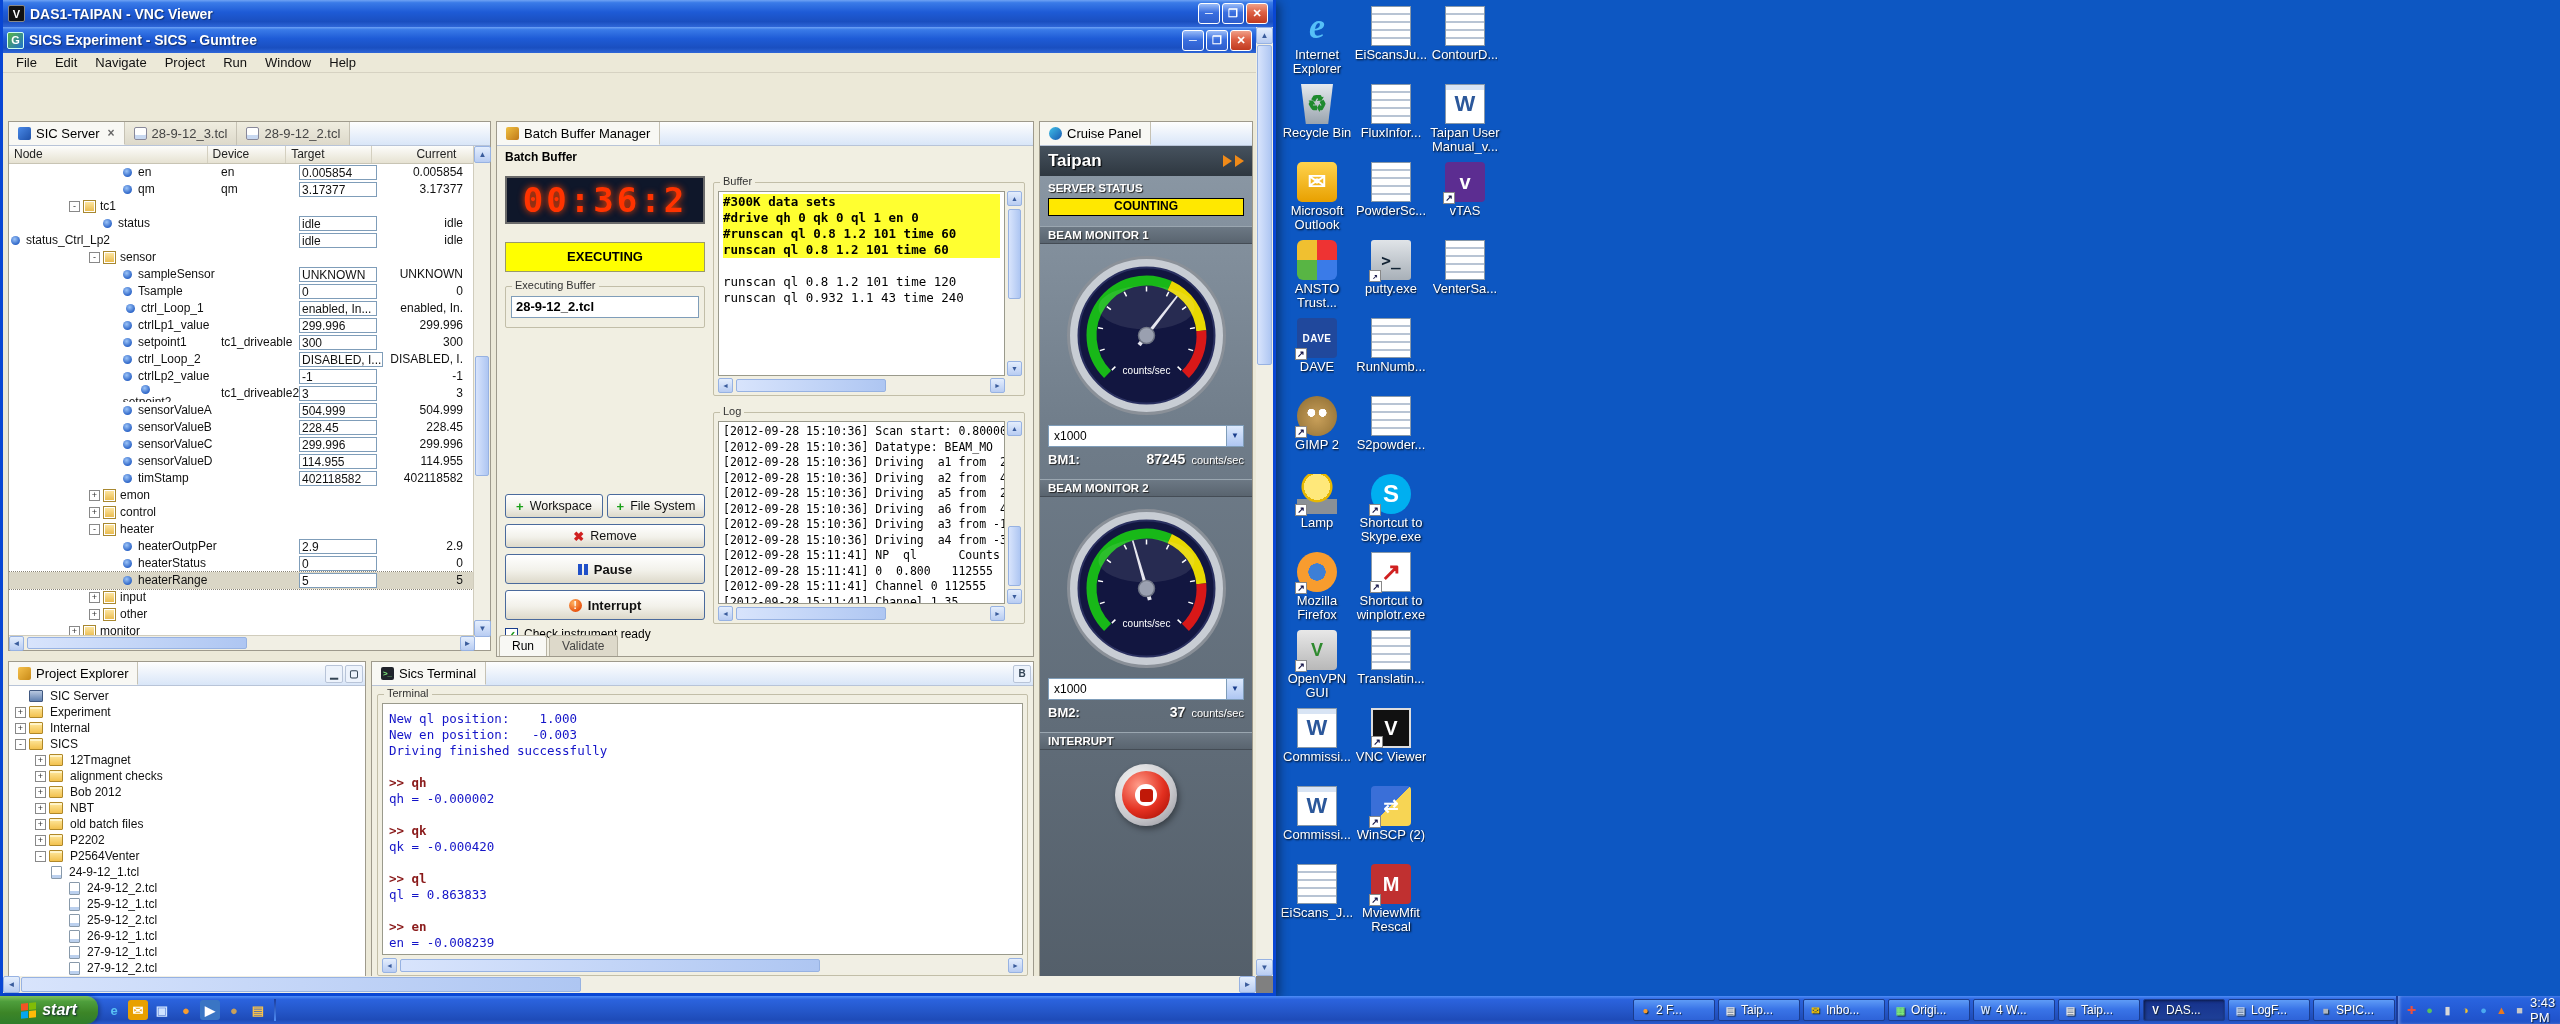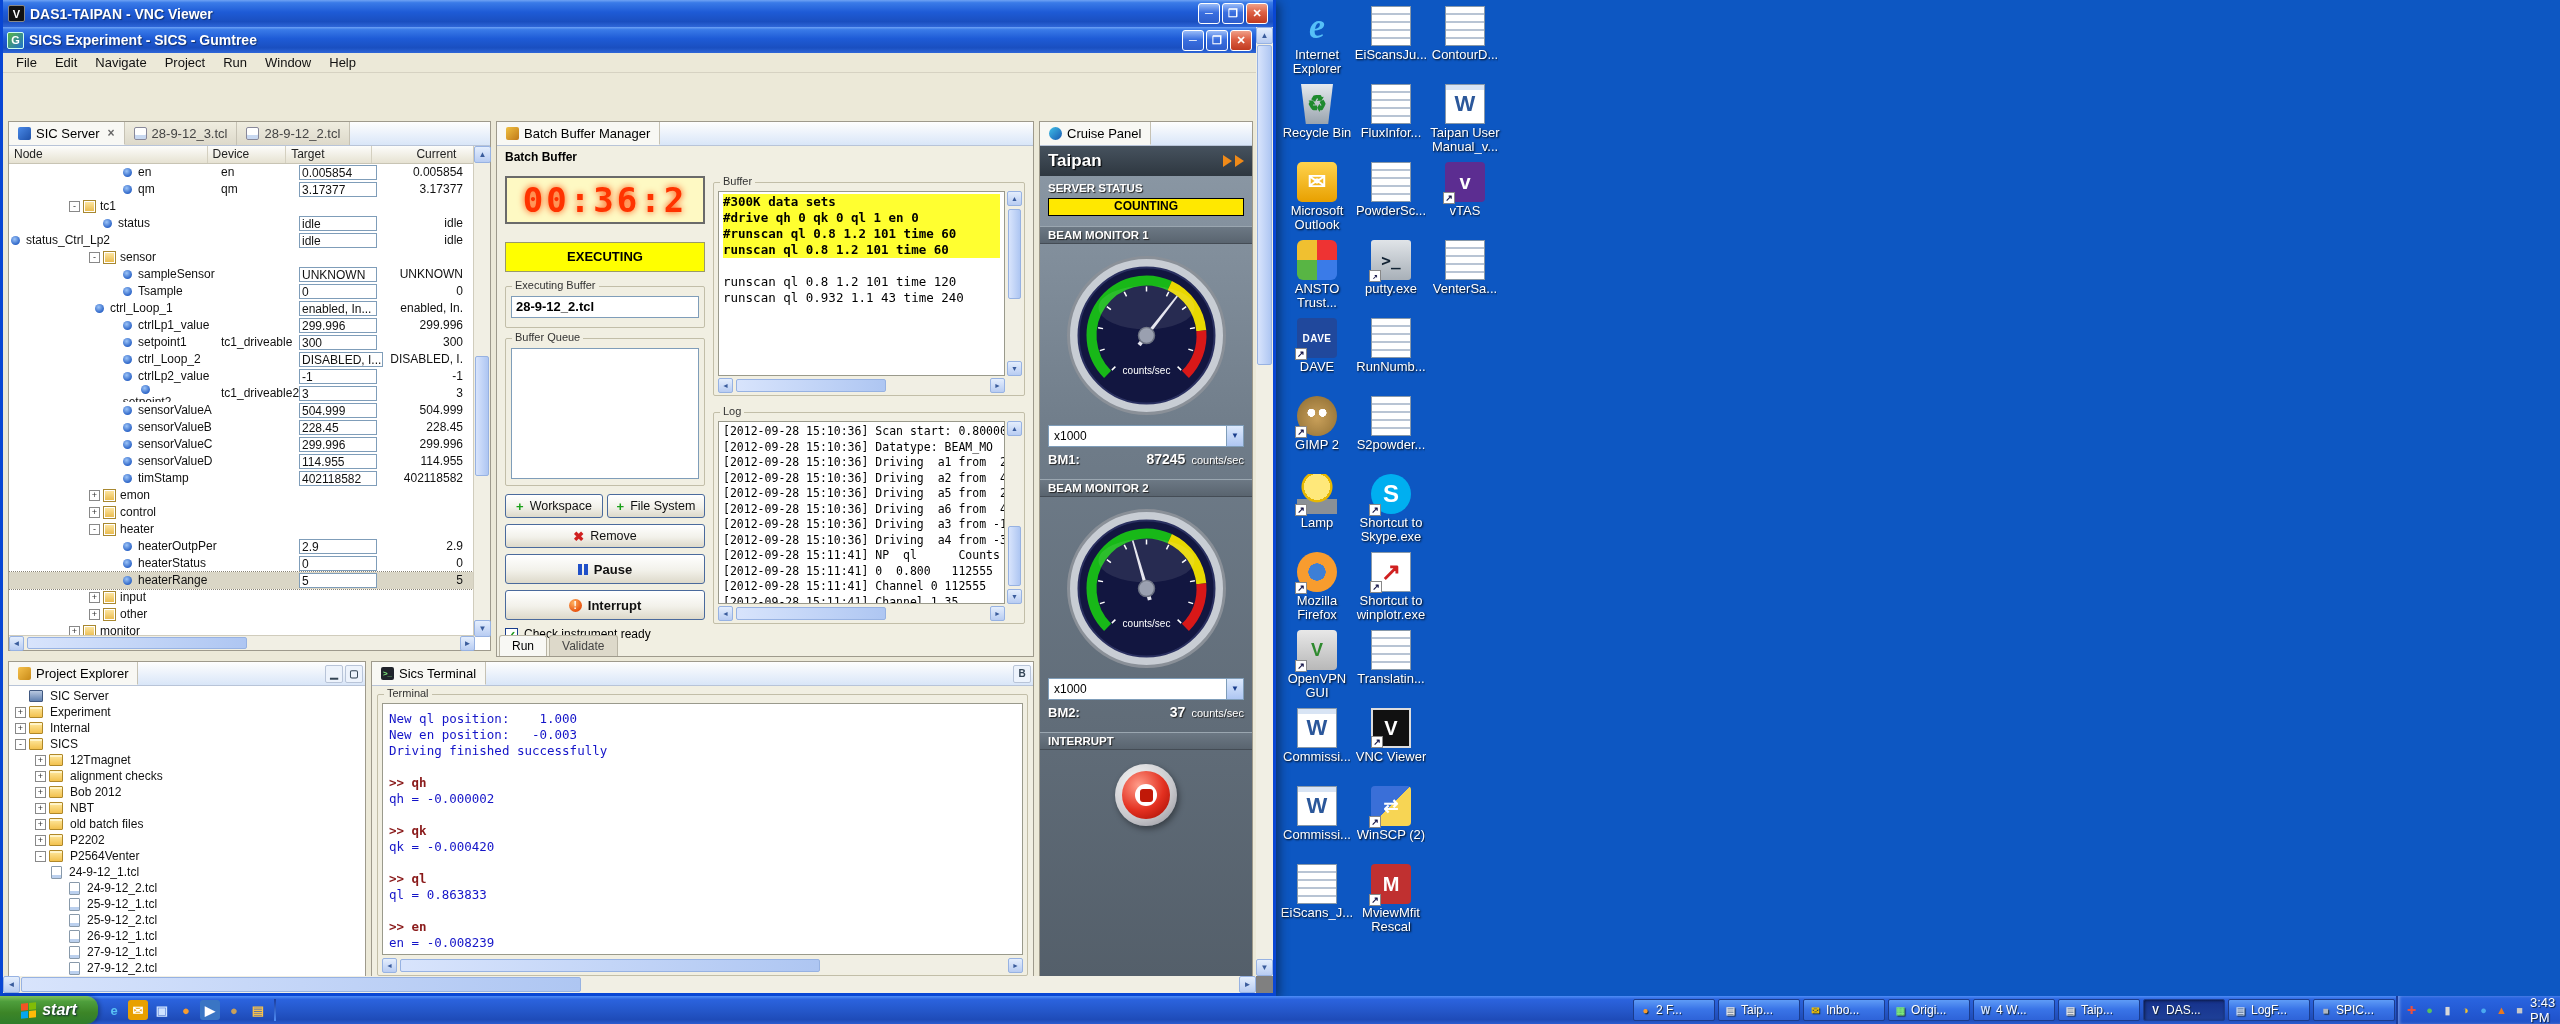--- a/index.html
+++ b/index.html
@@ -65,21 +65,21 @@
 .node-icon.param{background:radial-gradient(circle at 40% 35%,#9CC4F8,#2E66C8 70%);border-radius:50%;width:9px;height:9px;margin:0 6px 0 2px;}
 .node-icon.group{background:linear-gradient(180deg,#FFE9A8,#E8B848);border:1px solid #A88830;box-shadow:inset 0 0 0 1px #fff;}
 .target-box{display:inline-block;min-width:78px;max-width:84px;height:15px;line-height:14px;background:#fff;border:1px solid #7F9DB9;padding:0 2px;overflow:hidden;margin-top:1px;}
 .sic-vsb{right:0;top:24px;width:17px;height:491px;border-left:1px solid #D0CCBC;}
 .sic-hsb{left:0;bottom:0;height:15px;width:466px;border-top:1px solid #D0CCBC;}
 
 
 .batch-view{left:493px;top:48px;width:538px;height:536px;}
 .batch-content{position:absolute;left:0;top:24px;right:0;bottom:0;background:#F1EFE2;}
 .bb-title{position:absolute;left:8px;top:4px;font-size:12px;font-weight:bold;color:#000;}
-.clock{position:absolute;left:8px;top:30px;width:200px;height:48px;background:#fef9c3;border:2px solid #6A6A6A;color:#FF3300;font-family:"DejaVu Sans Mono",monospace;font-weight:bold;font-size:34px;letter-spacing:3px;text-align:center;line-height:44px;text-shadow:0 0 7px #FF4400;}
+.clock{position:absolute;left:8px;top:30px;width:200px;height:48px;background:#0f172a;border:2px solid #6A6A6A;color:#FF3300;font-family:"DejaVu Sans Mono",monospace;font-weight:bold;font-size:34px;letter-spacing:3px;text-align:center;line-height:44px;text-shadow:0 0 7px #FF4400;}
 .executing{position:absolute;left:8px;top:96px;width:200px;height:30px;background:#FFFF00;border:1px solid #9A9A6A;text-align:center;line-height:28px;font-weight:bold;font-size:13px;color:#000;}
 .grp{border:1px solid #C2BEA8;border-radius:2px;position:absolute;}
 .grp>.leg{position:absolute;top:-8px;left:6px;background:#F1EFE2;font-size:11px;color:#333;padding:0 3px;line-height:12px;}
 .execgrp{left:8px;top:140px;width:200px;height:42px;}
 .execfield{position:absolute;left:5px;top:9px;right:5px;height:22px;background:#fff;border:1px solid #7F9DB9;font-size:13px;font-weight:bold;line-height:20px;padding:0 4px;}
 .queuegrp{left:8px;top:192px;width:200px;height:148px;}
 .queuelist{position:absolute;left:5px;top:9px;right:5px;bottom:6px;background:#fff;border:1px solid #7F9DB9;}
 .xpbtn{border:1px solid #4A6A9C;border-radius:3px;background:linear-gradient(180deg,#FFFFFF,#F2F1EA 55%,#DDD9CA);font-size:12.5px;color:#111;display:flex;align-items:center;justify-content:center;gap:6px;position:absolute;font-weight:bold;}
 .bicon{font-weight:bold;font-size:13px;}
 .bicon.plus{color:#18A018;}
@@ -489,21 +489,21 @@
                 <div class="tree-row">
                   <div class="cell cname" style="padding-left: 112px;">
                     <span class="node-icon param"></span>
                     <span>Tsample</span>
                   </div>
                   <div class="cell cdev"></div>
                   <div class="cell ctgt"><span class="target-box">0</span></div>
                   <div class="cell ccur">0</div>
                 </div>
                 <div class="tree-row">
-                  <div class="cell cname" style="padding-left: 84px;">
+                  <div class="cell cname" style="padding-left: 115px;">
                     <span class="node-icon param"></span>
                     <span>ctrl_Loop_1</span>
                   </div>
                   <div class="cell cdev"></div>
                   <div class="cell ctgt"><span class="target-box">enabled, In...</span></div>
                   <div class="cell ccur">enabled, In.</div>
                 </div>
                 <div class="tree-row">
                   <div class="cell cname" style="padding-left: 112px;">
                     <span class="node-icon param"></span>
@@ -705,24 +705,20 @@
             <div class="batch-content">
               <div class="bb-title">Batch Buffer</div>
               <div class="clock">00:36:2</div>
               <div class="executing">EXECUTING</div>
 
               <div class="grp execgrp">
                 <span class="leg">Executing Buffer</span>
                 <div class="execfield">28-9-12_2.tcl</div>
               </div>
 
-              <div class="grp queuegrp">
-                <span class="leg">Buffer Queue</span>
-                <div class="queuelist"></div>
-              </div>
 
               <div class="xpbtn btn-ws">
                 <span class="bicon plus">+</span>
                 <span>Workspace</span>
               </div>
               <div class="xpbtn btn-fs">
                 <span class="bicon plus">+</span>
                 <span>File System</span>
               </div>
               <div class="xpbtn btn-remove">

